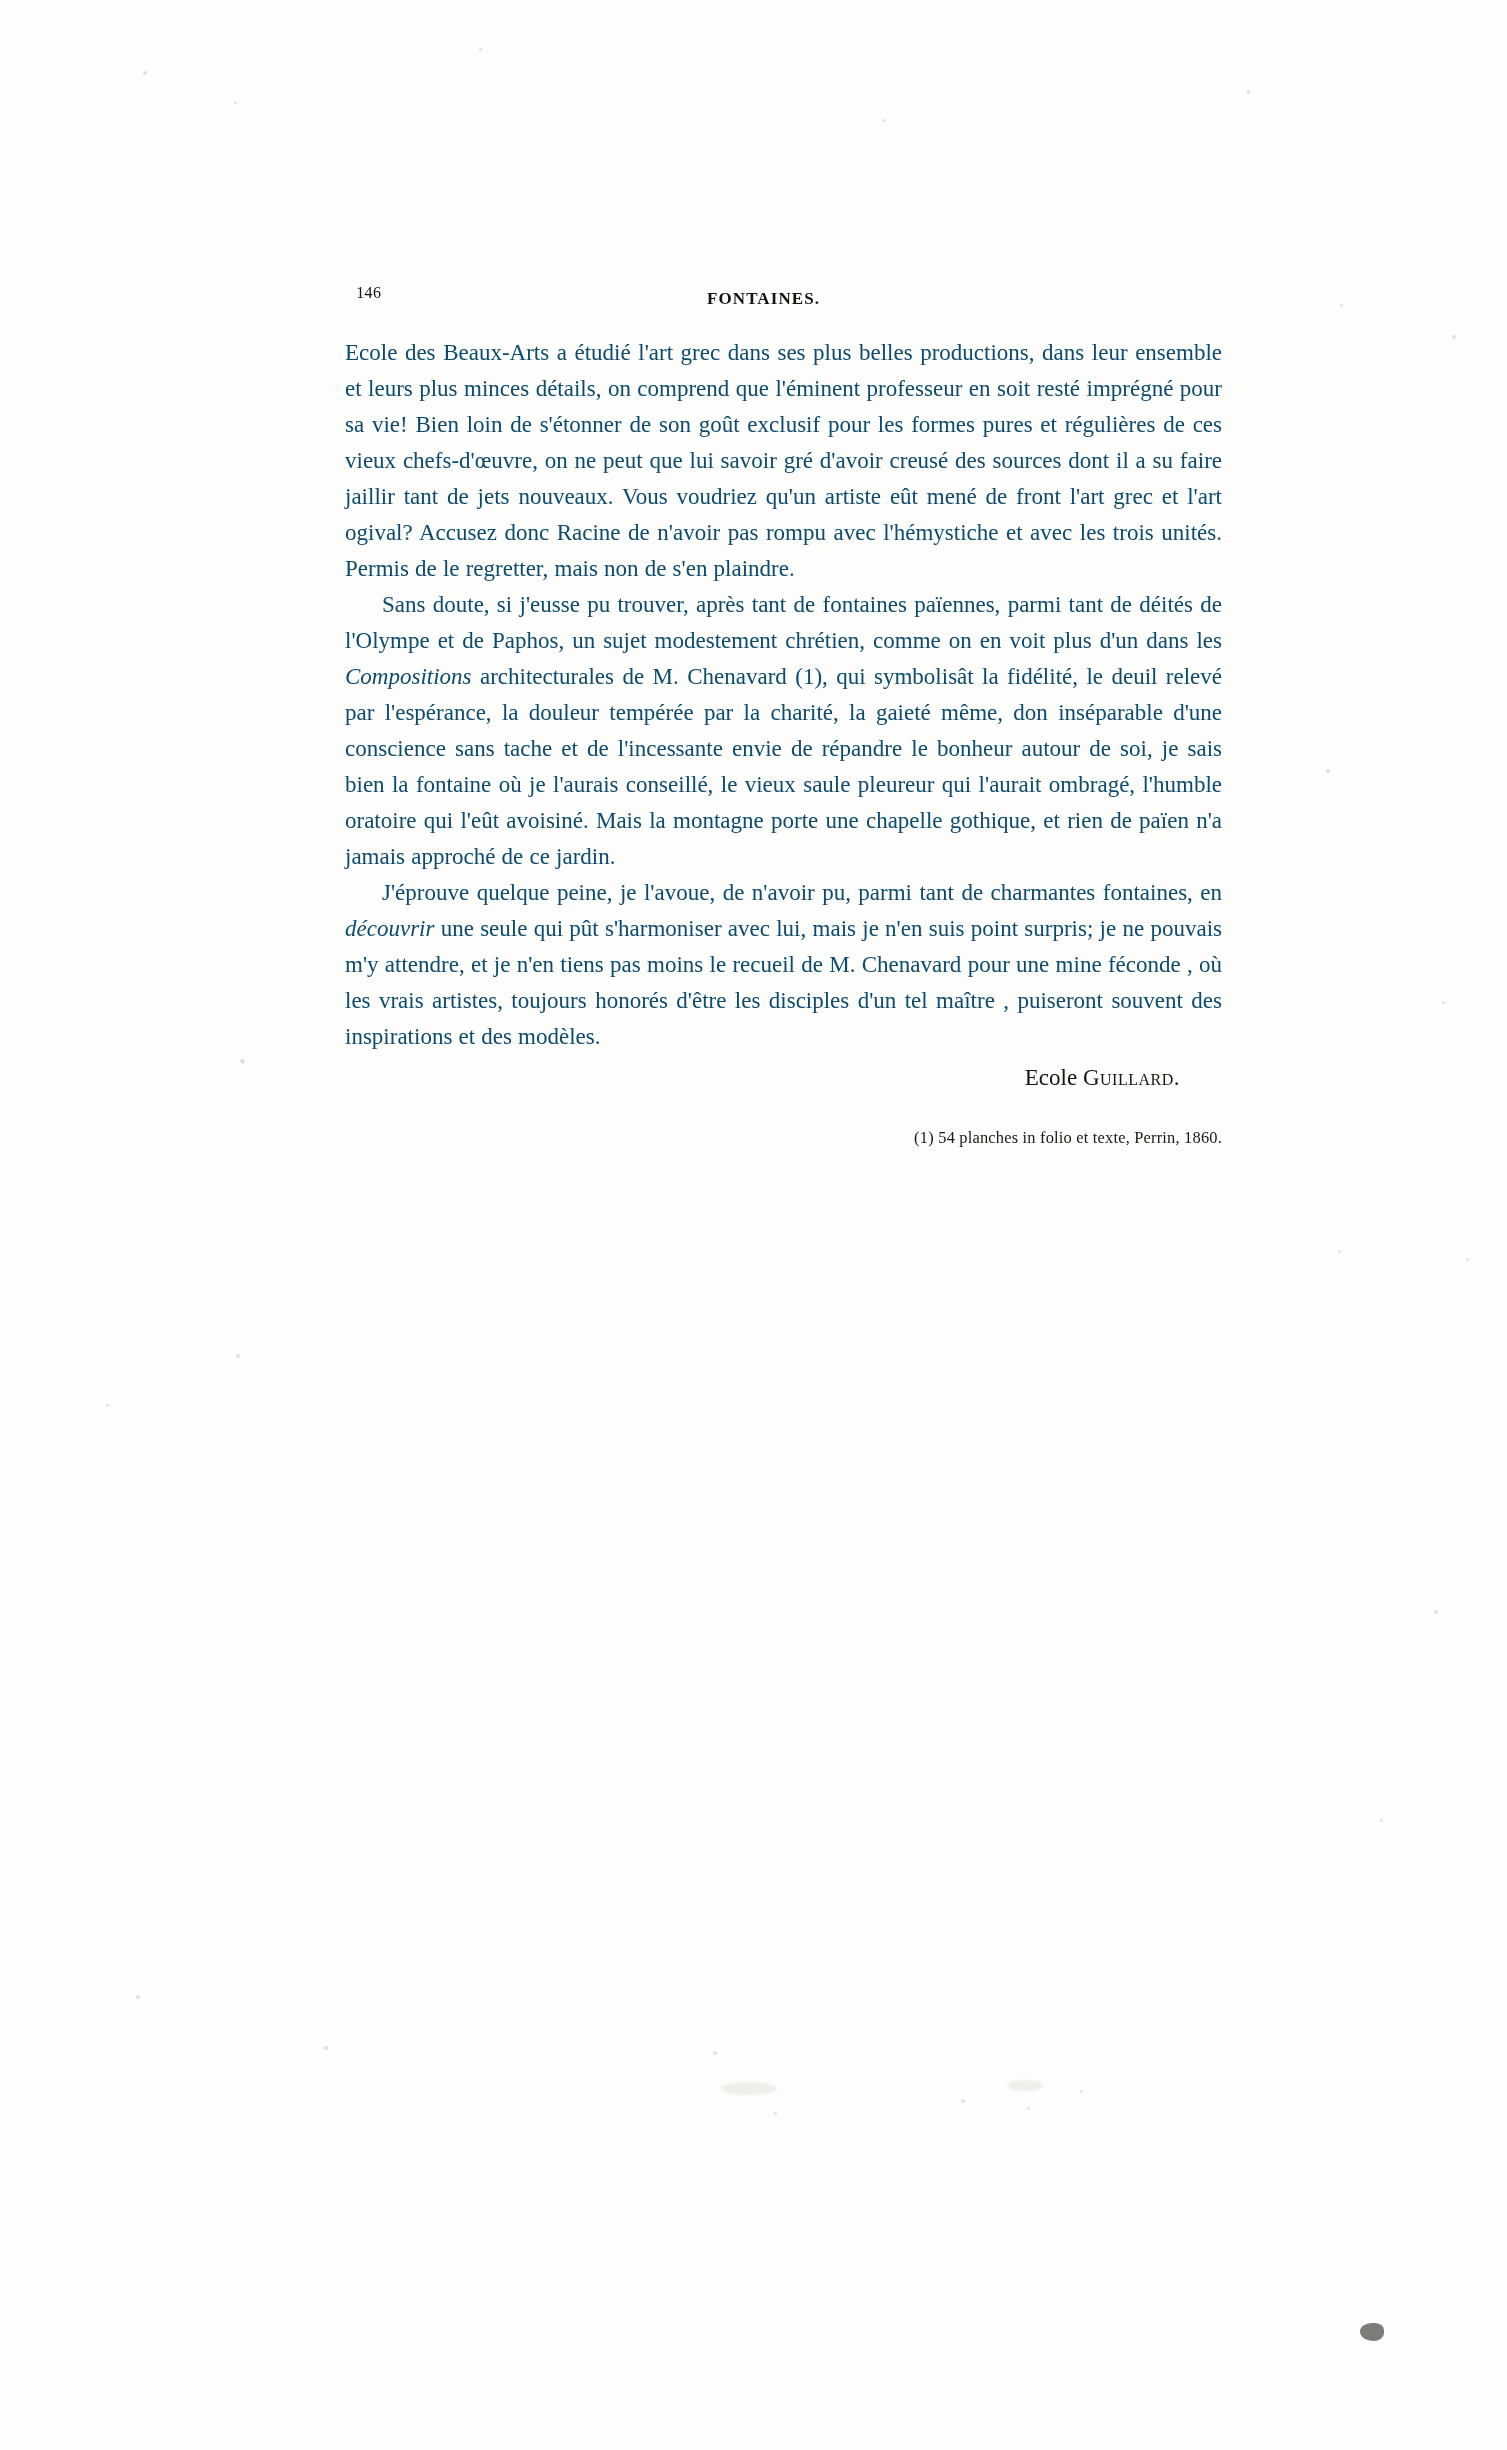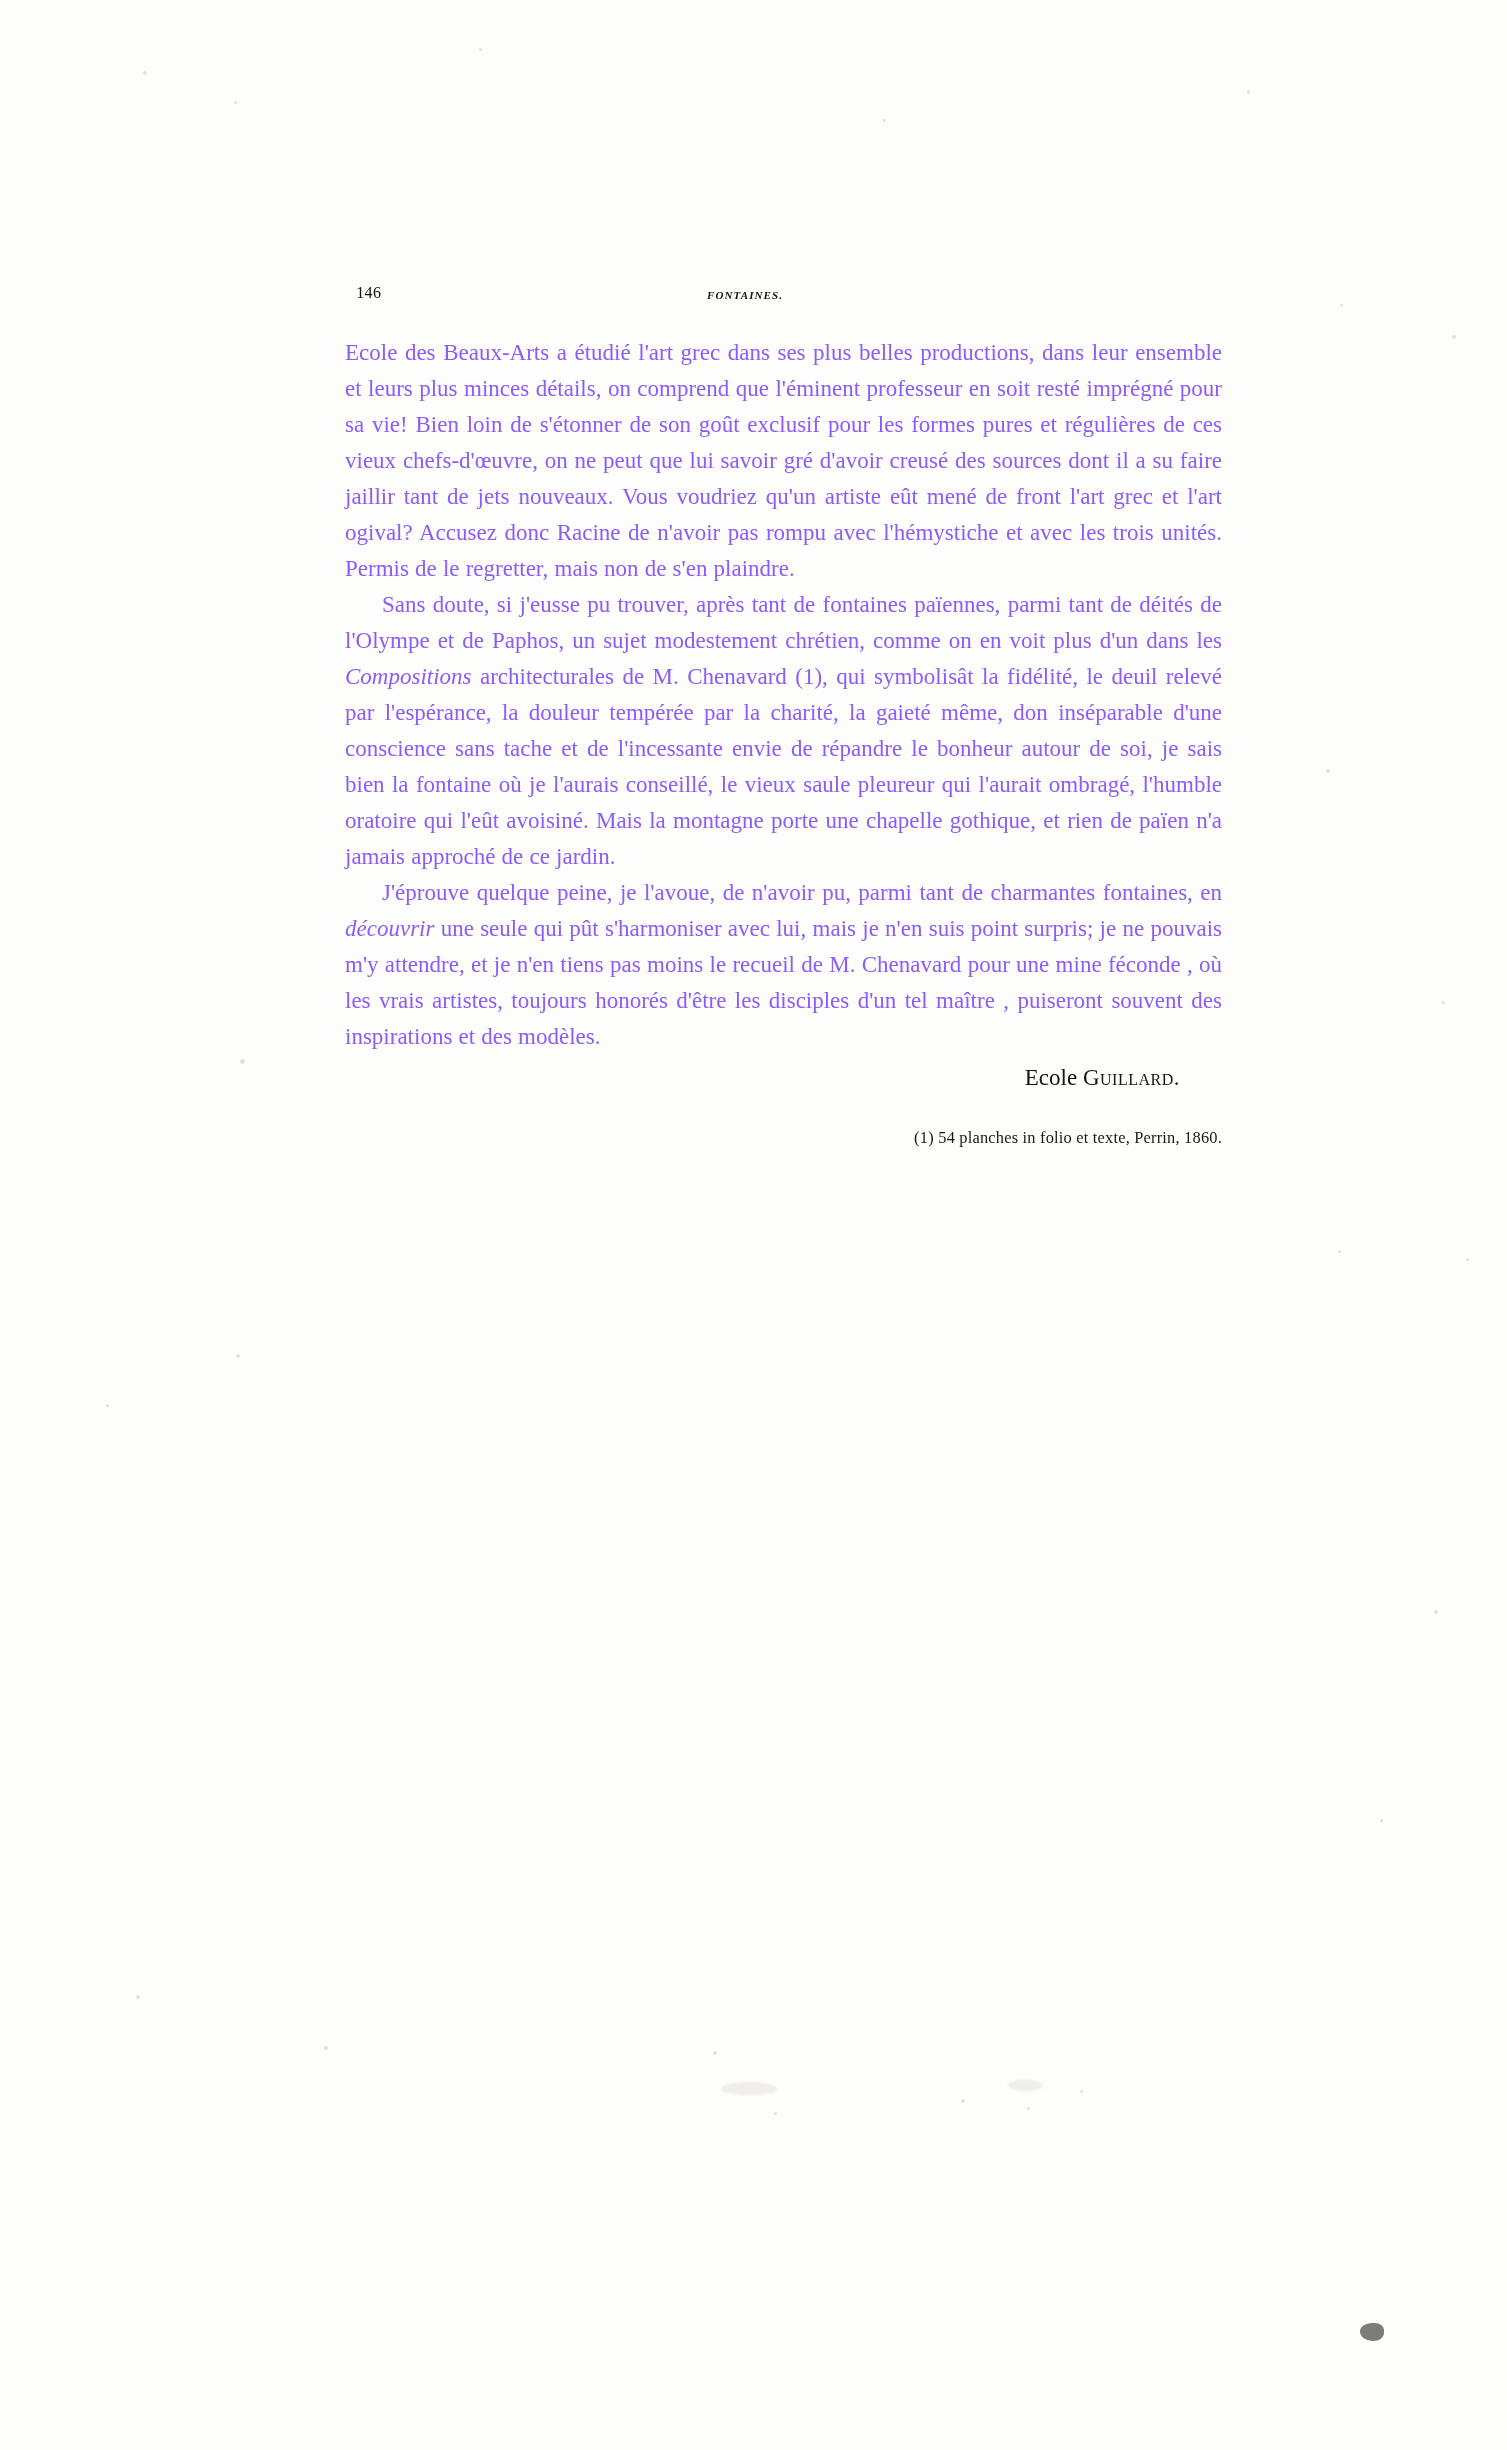--- a/index.html
+++ b/index.html
@@ -51,34 +51,33 @@
     font-size: 16px;
     letter-spacing: 0.4px;
     color: #15130f;
   }
 
   .running-head {
     position: absolute;
     left: 362px;
     top: 4.8px;
     font-family: "Liberation Serif", serif;
-    font-size: 11px;
+    font-size: 17px;
     letter-spacing: 1.1px;
     font-weight: bold;
     color: #15130f;
-    font-style: italic;
   }
 
   p.body-par {
     margin: 0;
     font-size: 23px;
     line-height: 36px;
     text-align: justify;
     text-justify: inter-word;
-    color: #8b5cf6;
+    color: #0c4a6e;
     word-spacing: 0.4px;
   }
 
   p.first-par {
     text-indent: 0;
   }
 
   p.indent-par {
     text-indent: 37px;
   }

